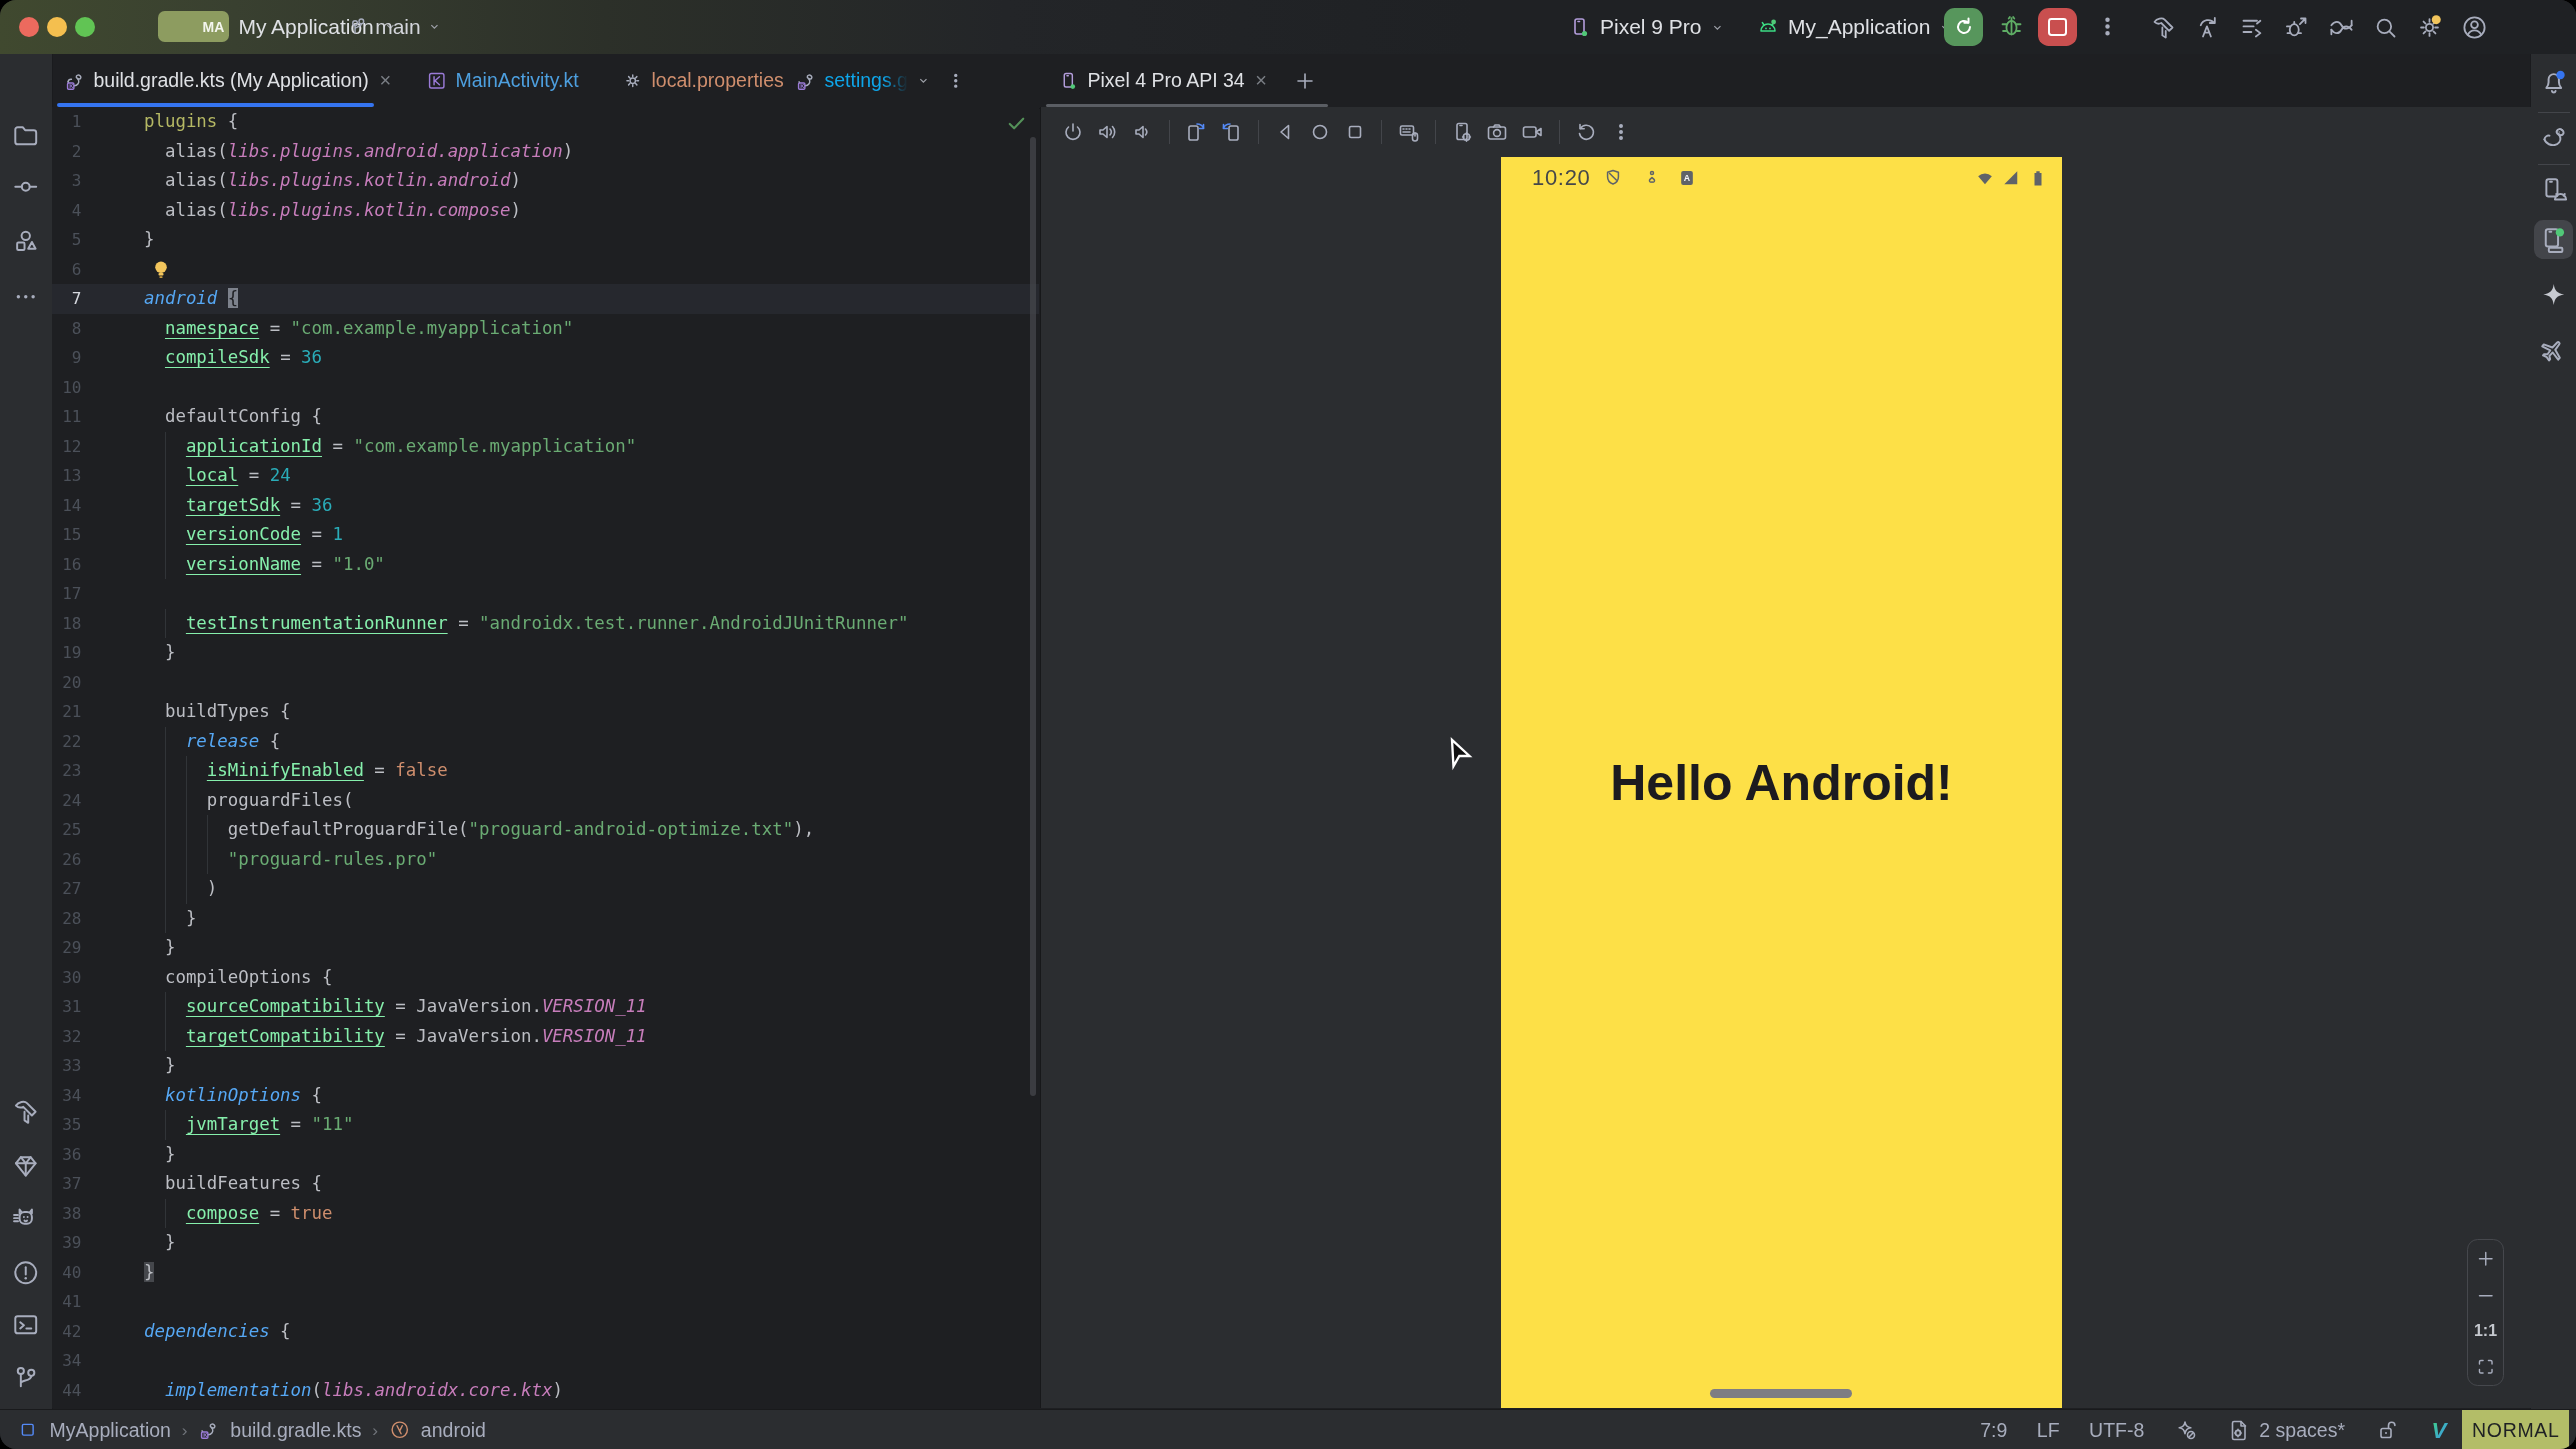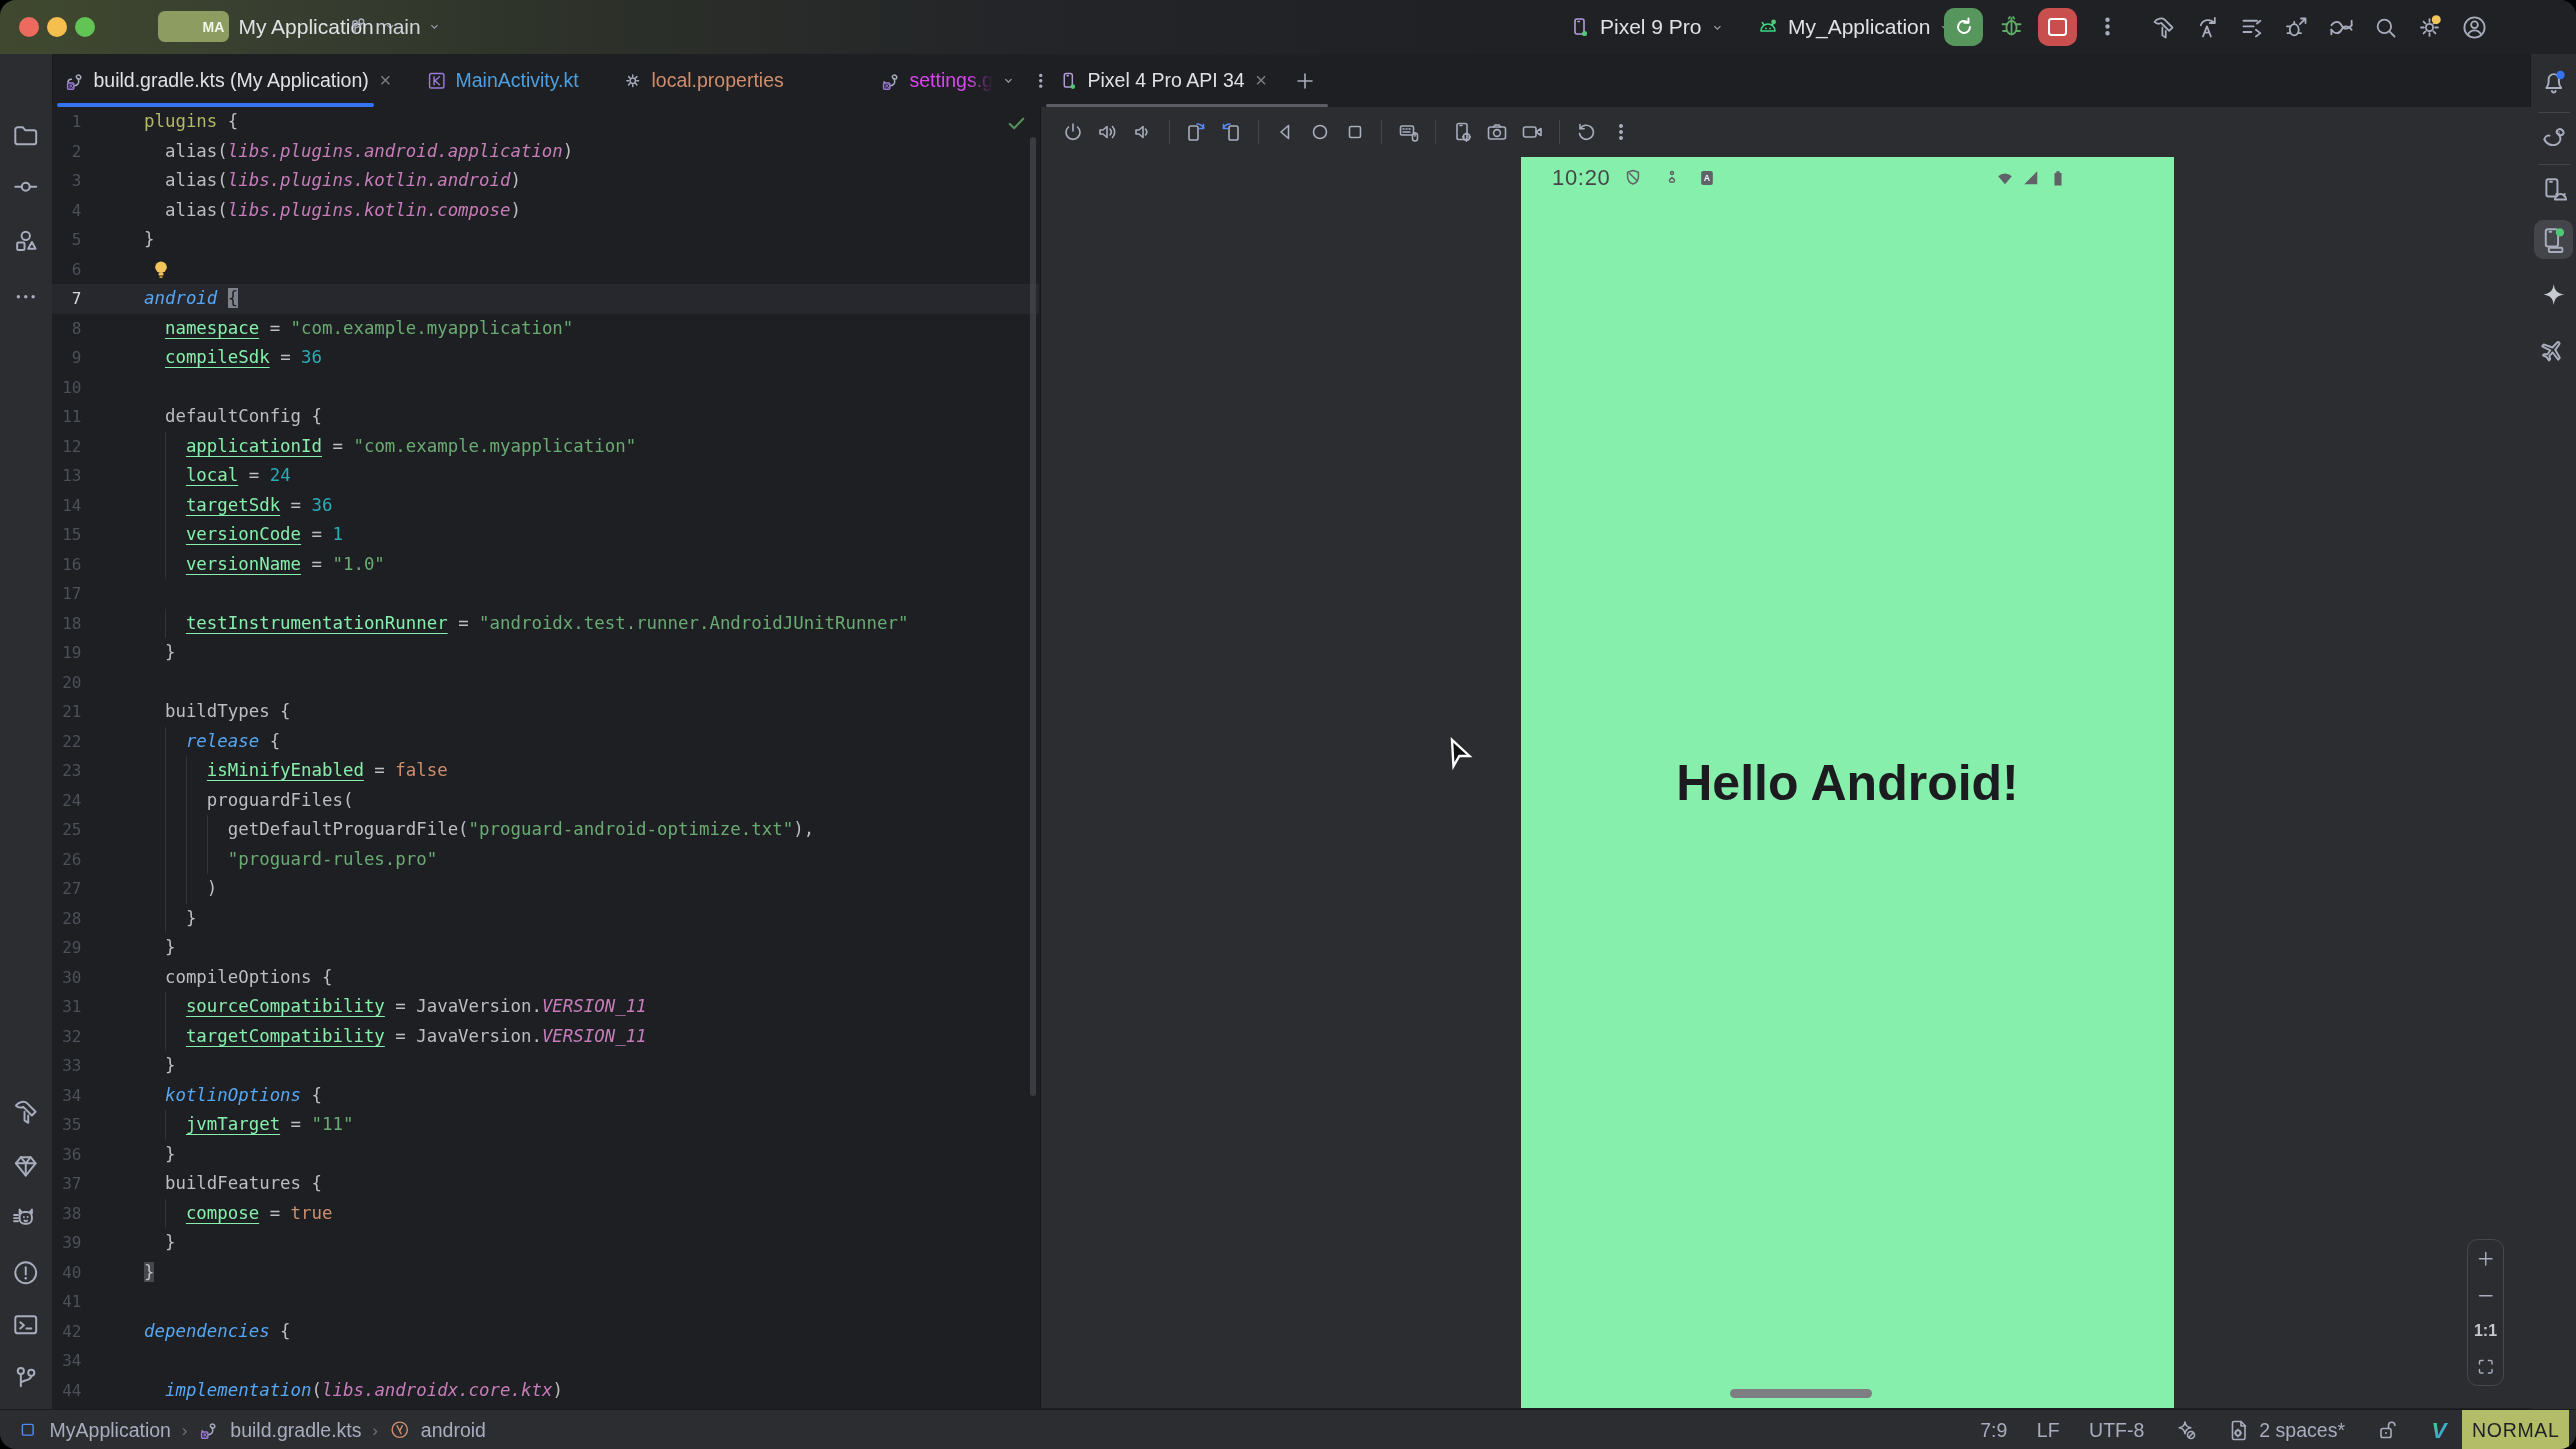--- a/index.html
+++ b/index.html
@@ -70,21 +70,21 @@
   .t-hlb{background:#45474c;color:#bcbec4;}
   .guide{position:absolute;top:0;bottom:0;width:0.7px;background:#313438;}
   .bulb{position:absolute;left:99px;top:4px;}
   #inspect-ok{position:absolute;right:10.7px;top:5.4px;}
   #vscroll{position:absolute;right:3.4px;top:29.5px;width:6px;height:959px;background:#45474c;border-radius:3.4px;opacity:.75;}
 
   
   #devpanel{position:absolute;left:1040px;top:107px;width:1491px;height:1301px;background:#2b2d30;border-left:1.3px solid #17181a;}
   #devtoolbar{position:absolute;left:20px;top:0;height:50px;display:flex;align-items:center;gap:10.7px;}
   .dtsep{width:0.7px;height:24px;background:#43454a;margin:0 4px;}
-  #screen{position:absolute;left:480px;top:50px;width:653px;height:1251px;background:#86efac;}
+  #screen{position:absolute;left:460px;top:50px;width:561px;height:1251px;background:#fde047;}
   #dstatus{position:absolute;left:0;top:0;width:100%;height:40px;}
   #dclock{position:absolute;left:31px;top:8px;font-size:22px;color:#45474a;letter-spacing:0.7px;}
   .dsic{position:absolute;top:10.7px;}
   #hello{position:absolute;left:0;top:597px;width:100%;text-align:center;
          font-size:50px;font-weight:bold;color:#1c1b1f;letter-spacing:0;}
   #navhandle{position:absolute;left:209px;top:1232px;width:142px;height:8.7px;border-radius:4.7px;background:#7e7d83;}
   #zoomctrl{position:absolute;left:1426px;top:1132px;width:35px;height:145px;border:0.7px solid #46484d;border-radius:10.7px;
             display:flex;flex-direction:column;align-items:center;justify-content:space-around;color:#9da0a8;}
   #zoom-ratio{font-size:16px;font-weight:bold;color:#c4c7cd;}
 
@@ -239,21 +239,21 @@
       </svg>
       <span class="lbl">MainActivity.kt</span>
     </div>
     <div class="etab" style="left:558px;color:#cf8e6d;">
       <svg class="ic ic32" viewBox="0 0 24 24">
         <circle cx="12" cy="12" r="3"></circle>
           <path d="M12 5.5V7.5 M12 16.5v2 M5.5 12h2 M16.5 12h2 M7.4 7.4l1.4 1.4 M15.2 15.2l1.4 1.4 M16.6 7.4l-1.4 1.4 M8.8 15.2l-1.4 1.4"></path>
       </svg>
       <span class="lbl">local.properties</span>
     </div>
-    <div class="etab" style="left:816px;color:#d946ef;">
+    <div class="etab" style="left:731px;color:#0ea5e9;">
       <svg class="ic ic32" viewBox="0 0 24 24" style="font-size:29px">
         <path d="M17.5 6.2c1.4.6 1.8 2.4.7 3.4-.9.8-2.2.6-2.9-.3"></path>
         <path d="M17.5 6.2c-1.2-1-3-.6-3.6.6-.5 1 0 2 .8 2.5 2 1.4 2.3 4.2 1 6-1.6 2.3-5 2.7-7.8 1.5-1.6-.7-2.9-2-3.4-3.6"></path>
         <rect x="4" y="14.5" width="7" height="7" rx="1.2" fill="#1e1f22" stroke="#9b7bd8"></rect>
         <text x="5.8" y="20.6" font-size="6.5" fill="#9b7bd8" stroke="none" font-family="Liberation Sans,sans-serif" font-weight="bold">K</text>
       </svg>
       <span class="lbl" style="max-width:94px;overflow:hidden;-webkit-mask-image:linear-gradient(90deg,#000 70%,transparent);mask-image:linear-gradient(90deg,#000 70%,transparent);">settings.g</span>
       <svg class="chev" viewBox="0 0 24 24">
           <path d="M7 10l5 5 5-5"></path>
         </svg>

